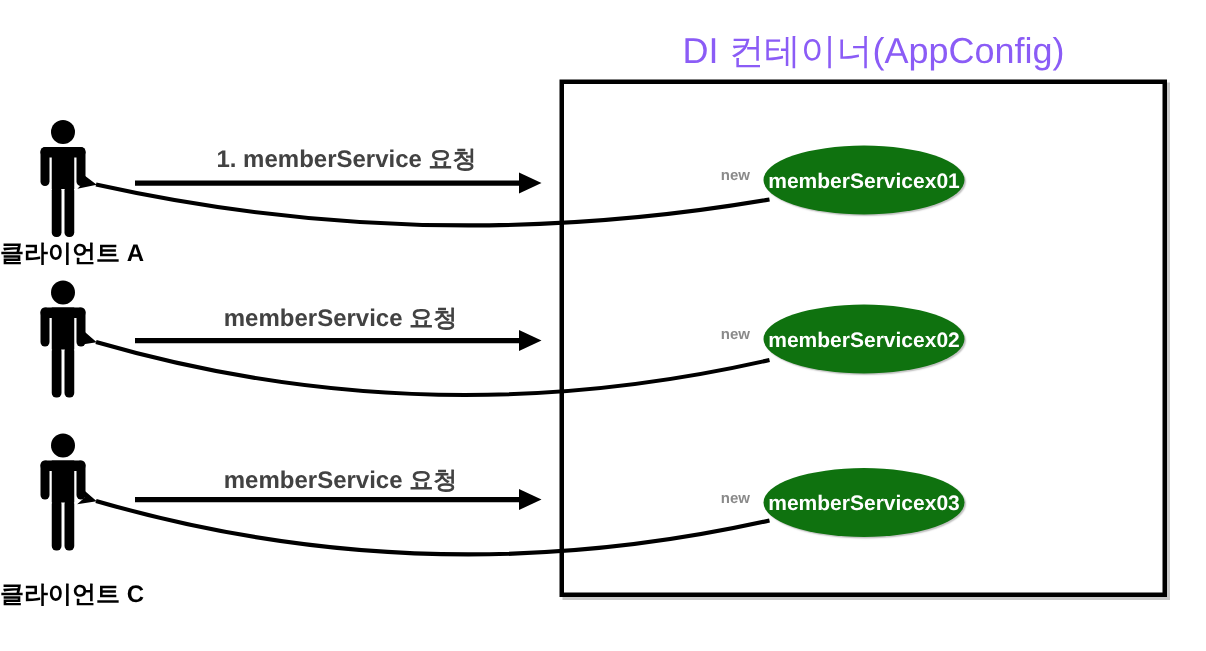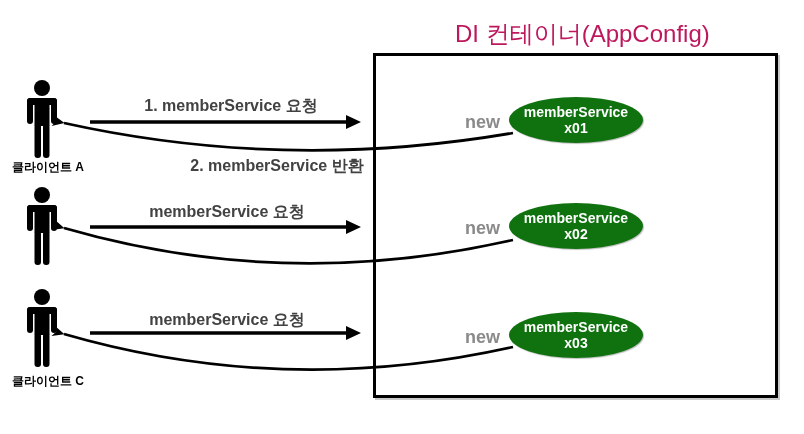--- a/index.html
+++ b/index.html
@@ -20,52 +20,52 @@
   .arrow-shaft{stroke:var(--arrow-color);stroke-width:3.5;}
   .arrow-head{fill:var(--arrow-color);}
   .return-curve{stroke:var(--arrow-color);stroke-width:2.75;fill:none;}
   .person{fill:var(--arrow-color);}
   .di-box{
     position:absolute;left:373px;top:53px;width:405px;height:345px;
     border:3px solid var(--box-border-color);box-sizing:border-box;
     background:transparent;box-shadow:2px 2px 0 #c9c9c9;z-index:0;
   }
   .diagram-title{
-    position:absolute;left:455px;top:18px;font-size:24px;color:#be185d;
+    position:absolute;left:455px;top:18px;font-size:24px;color:#8b5cf6;
     white-space:nowrap;z-index:2;
   }
   .msg-label{
     position:absolute;width:300px;text-align:center;font-size:16px;
     font-weight:bold;color:var(--message-label-color);white-space:nowrap;z-index:2;
   }
   .msg-request-a{left:81px;top:96px;}
   .msg-return-a{left:127px;top:156px;}
   .msg-request-b{left:77px;top:202px;}
   .msg-request-c{left:77px;top:310px;}
   .new-label{
-    position:absolute;left:440px;width:60px;text-align:right;font-size:18px;
+    position:absolute;left:440px;width:60px;text-align:right;font-size:10px;
     font-weight:bold;color:var(--new-label-color);z-index:2;
   }
   .new-a{top:112px;} .new-b{top:218px;} .new-c{top:327px;}
   .oval{
     position:absolute;left:509px;width:134px;height:46px;border-radius:50%;
-    background:var(--instance-fill);display:flex;flex-direction:column;
+    background:var(--instance-fill);display:flex;
     align-items:center;justify-content:center;z-index:2;
     box-shadow:1px 1px 1px rgba(0,0,0,0.25);
   }
   .oval-a{top:97px;} .oval-b{top:203px;} .oval-c{top:312px;}
   .oval span{
     color:var(--instance-text);font-size:14px;font-weight:bold;line-height:16px;
     white-space:nowrap;
   }
   .client-label{
-    position:absolute;left:0;width:96px;text-align:center;font-size:12px;
+    position:absolute;left:0;width:96px;font-size:16px;
     font-weight:bold;color:var(--client-label-color);white-space:nowrap;z-index:2;
   }
-  .client-label-a{top:159px;} .client-label-b{top:268px;} .client-label-c{top:373px;}
+  .client-label-a{top:159px;} .client-label-b{top:268px;} .client-label-c{top:386px;}
 </style>
 </head>
 <body>
 
 <div class="stage">
 
   <div class="di-box"></div>
 
   <div class="diagram-title">DI 컨테이너(AppConfig)</div>
 
@@ -118,21 +118,20 @@
       <line class="arrow-shaft" x1="90" y1="333" x2="347" y2="333"></line>
       <polygon class="arrow-head" points="346,326 361,333 346,340"></polygon>
     </g>
 
     <path class="return-curve" d="M513,133 Q285,172 64,123" marker-end="url(#dart)"></path>
     <path class="return-curve" d="M513,240 Q285,292 64,228" marker-end="url(#dart)"></path>
     <path class="return-curve" d="M513,347 Q285,398 64,334" marker-end="url(#dart)"></path>
   </svg>
 
   <div class="msg-label msg-request-a">1. memberService 요청</div>
-  <div class="msg-label msg-return-a">2. memberService 반환</div>
   <div class="msg-label msg-request-b">memberService 요청</div>
   <div class="msg-label msg-request-c">memberService 요청</div>
 
   <div class="new-label new-a">new</div>
   <div class="new-label new-b">new</div>
   <div class="new-label new-c">new</div>
 
   <div class="oval oval-a">
     <span>memberService</span>
     <span>x01</span>

